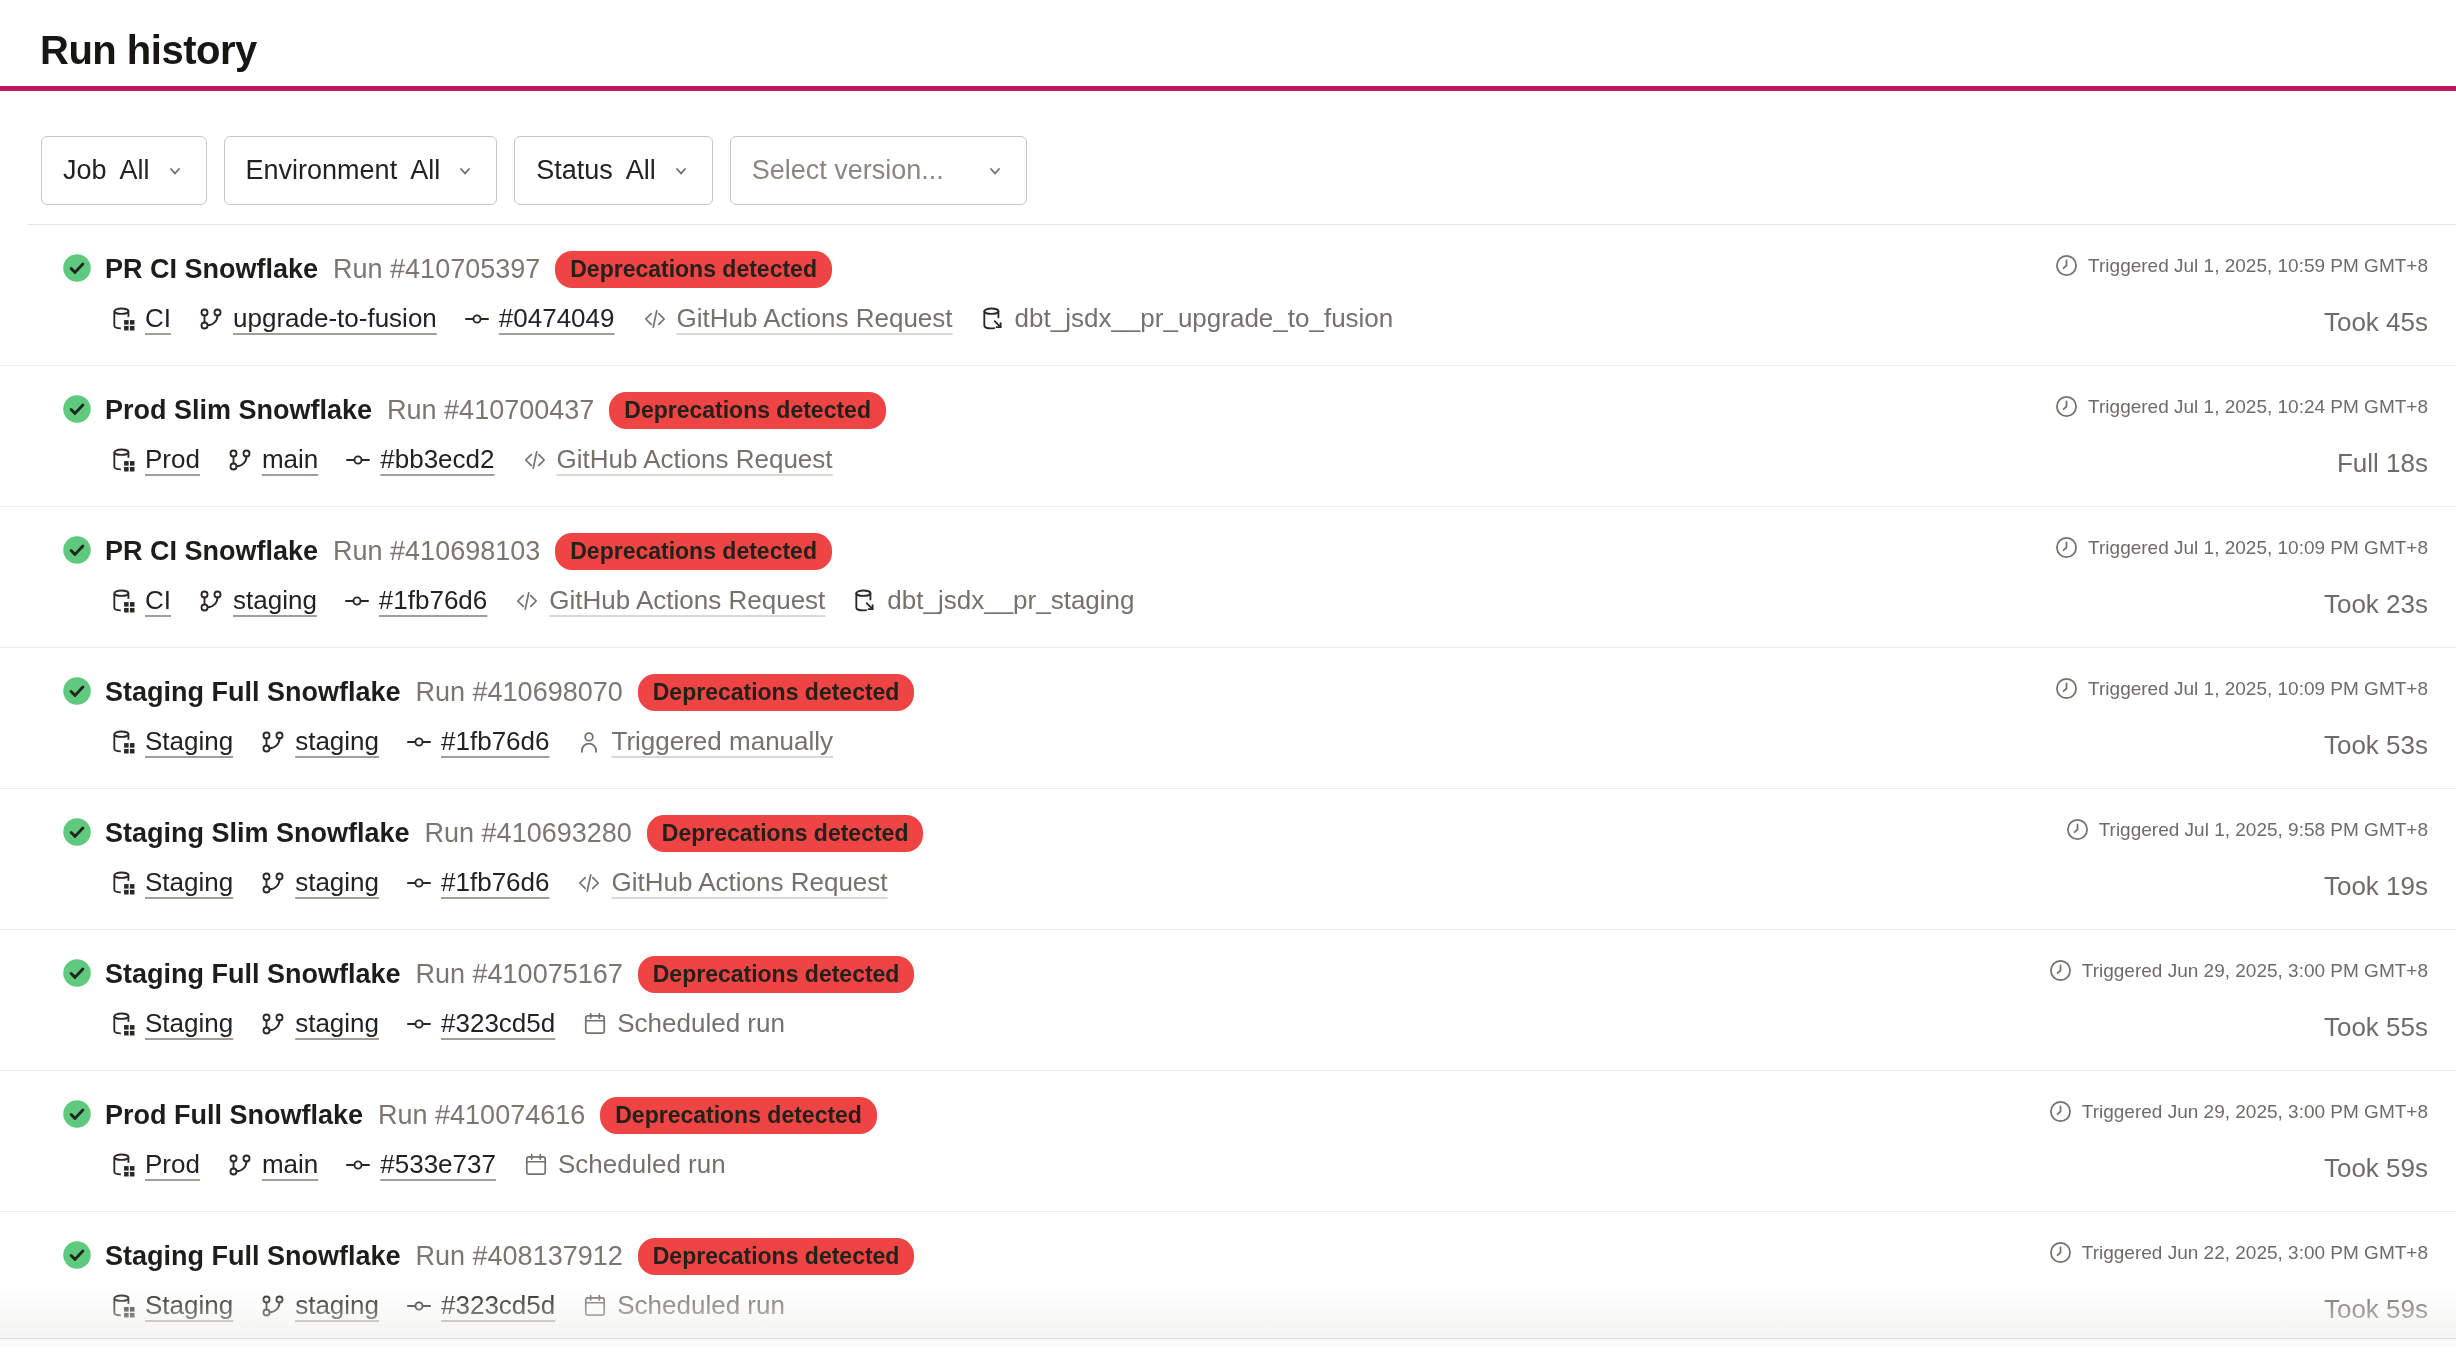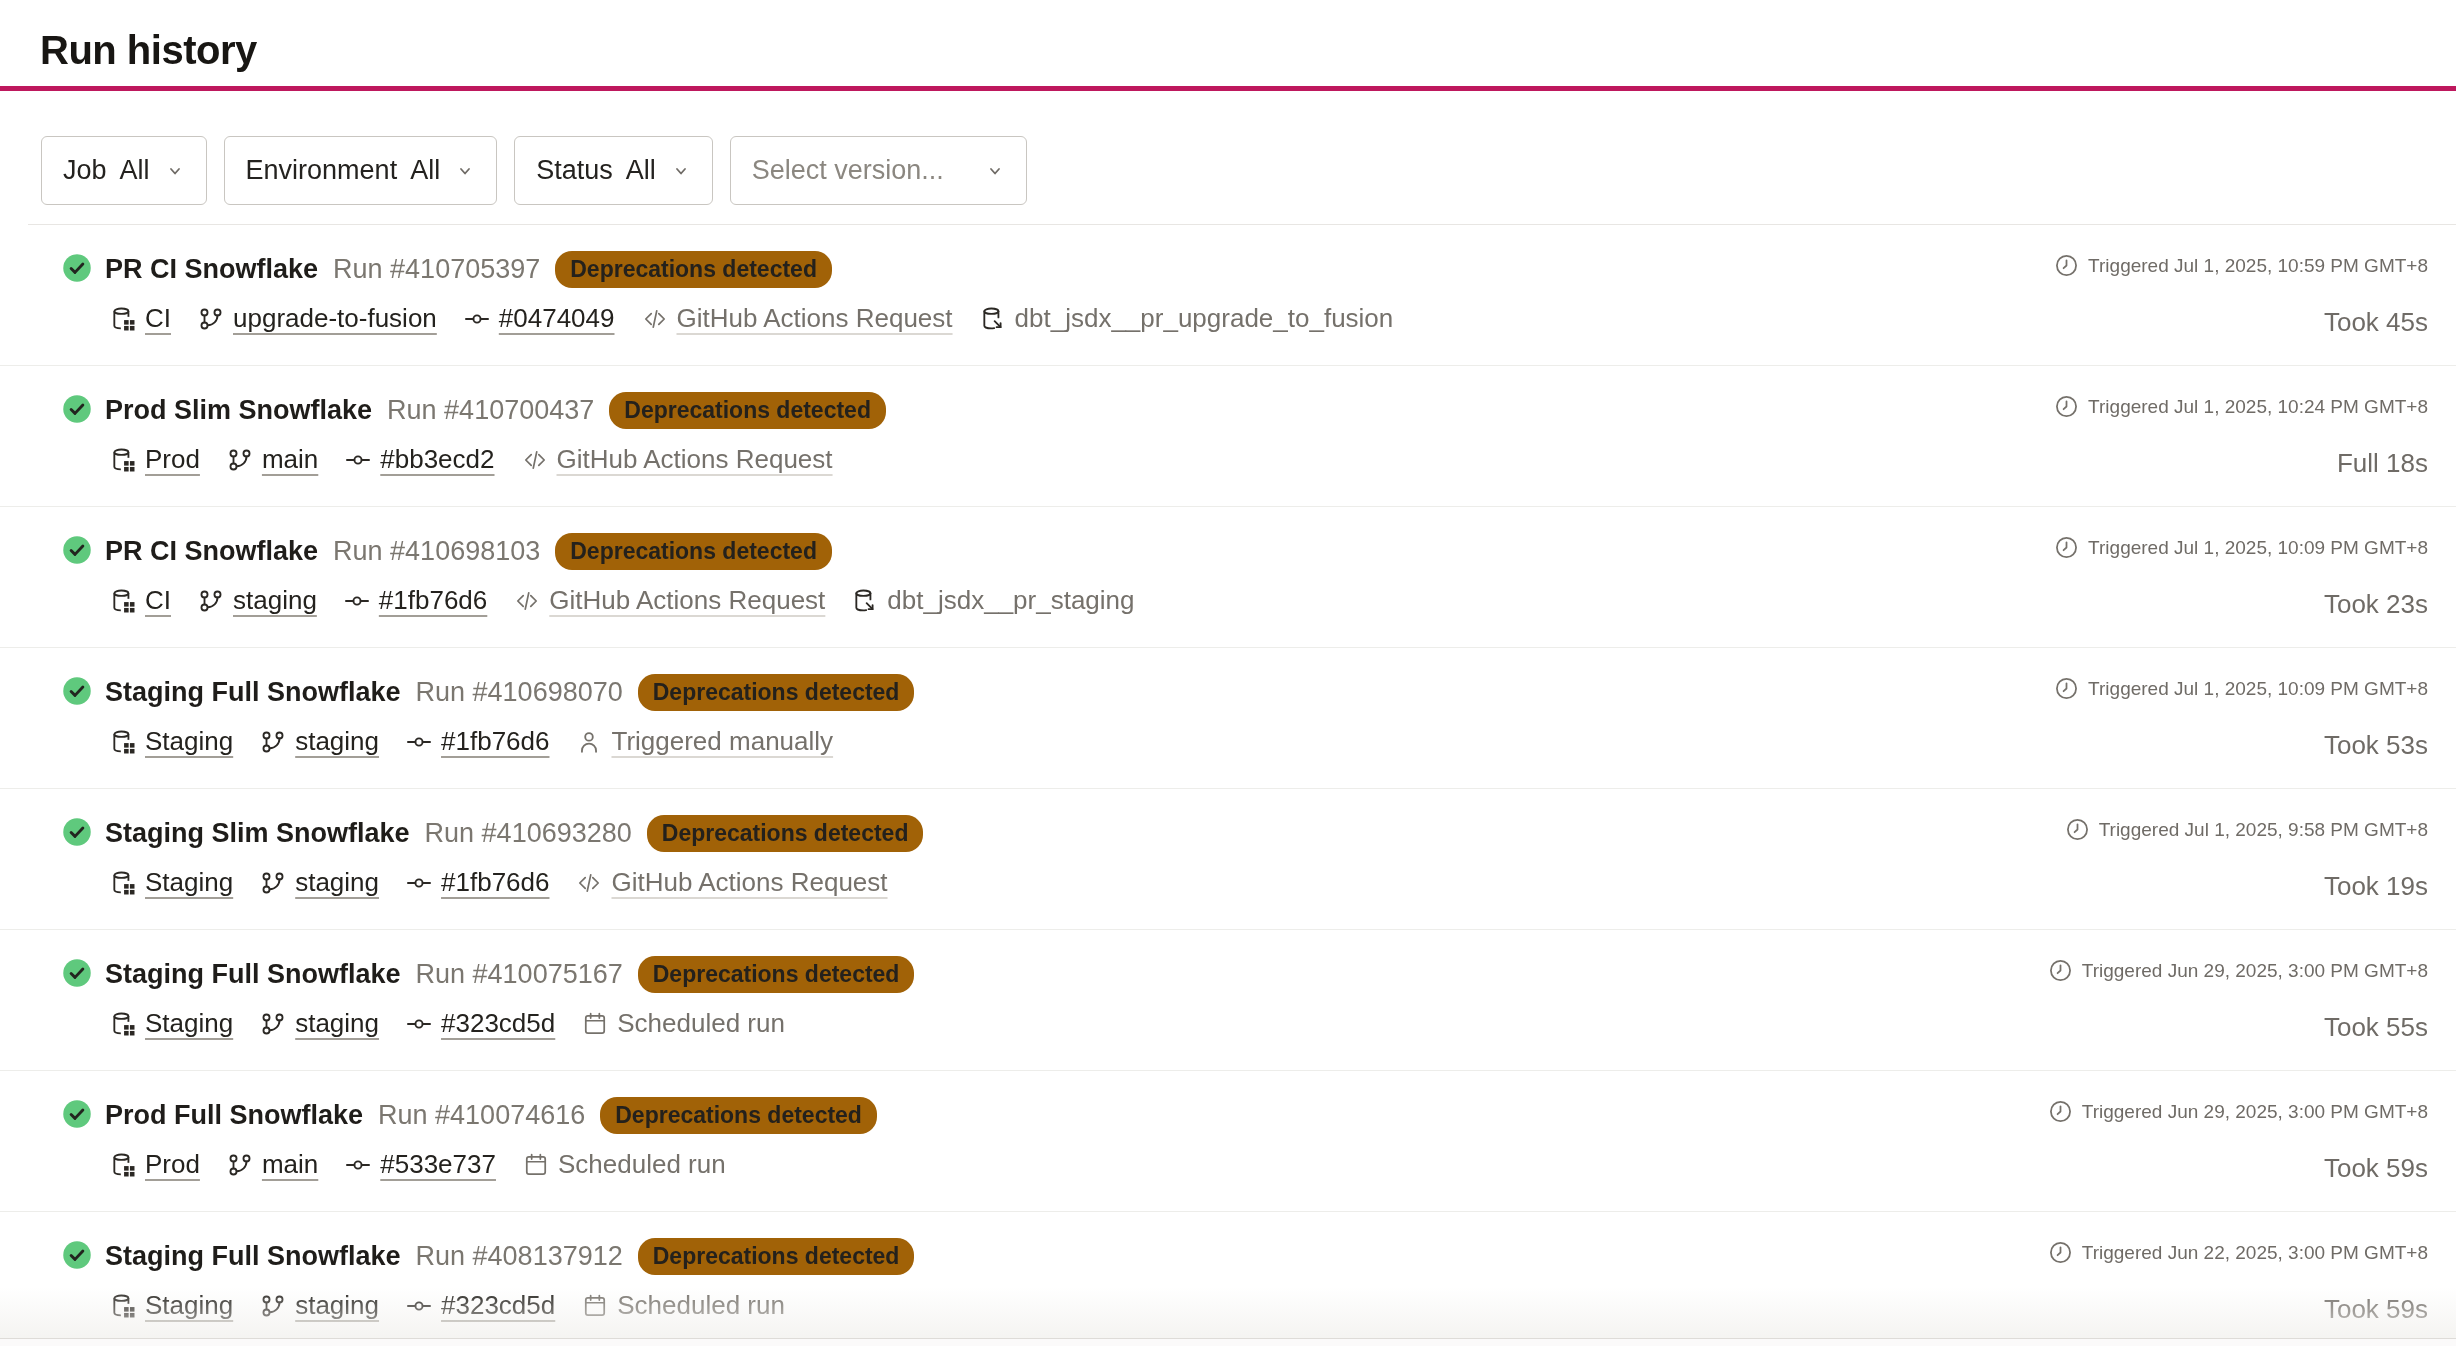--- a/index.html
+++ b/index.html
@@ -28,21 +28,21 @@
              cursor:pointer; }
   .run-row:last-child { border-bottom:none; }
 
   .row-left { display:flex; gap:13px; }
   .status-icon { width:30px; height:30px; flex:0 0 30px; margin-top:2px; }
   .status-icon svg { width:30px; height:30px; display:block; }
 
   .title-line { display:flex; align-items:center; gap:15px; }
   .job-name  { font-size:27px; font-weight:700; color:#1f1d1a; }
   .run-label { font-size:27px; font-weight:400; color:#7b7770; }
-  .badge { background:#a16207; color:#24211c; font-size:23px; font-weight:600;
+  .badge { background:#ef4444; color:#24211c; font-size:23px; font-weight:600;
            padding:6px 15px; border-radius:17px; line-height:1.1; }
 
   .meta-line { display:flex; align-items:center; gap:27px; margin-top:15px; margin-left:5px; }
   .meta-item { display:inline-flex; align-items:center; gap:9px; }
   .icon { display:inline-flex; }
   .icon svg { width:26px; height:26px; display:block; }
   .icon.dark { color:#2b2824; }
   .icon.gray { color:#75716b; }
   .meta-link { font-size:26px; font-weight:500; color:#24221e; text-decoration:underline;
                text-decoration-color:#a29e97; text-decoration-thickness:1.5px; text-underline-offset:6px; }

